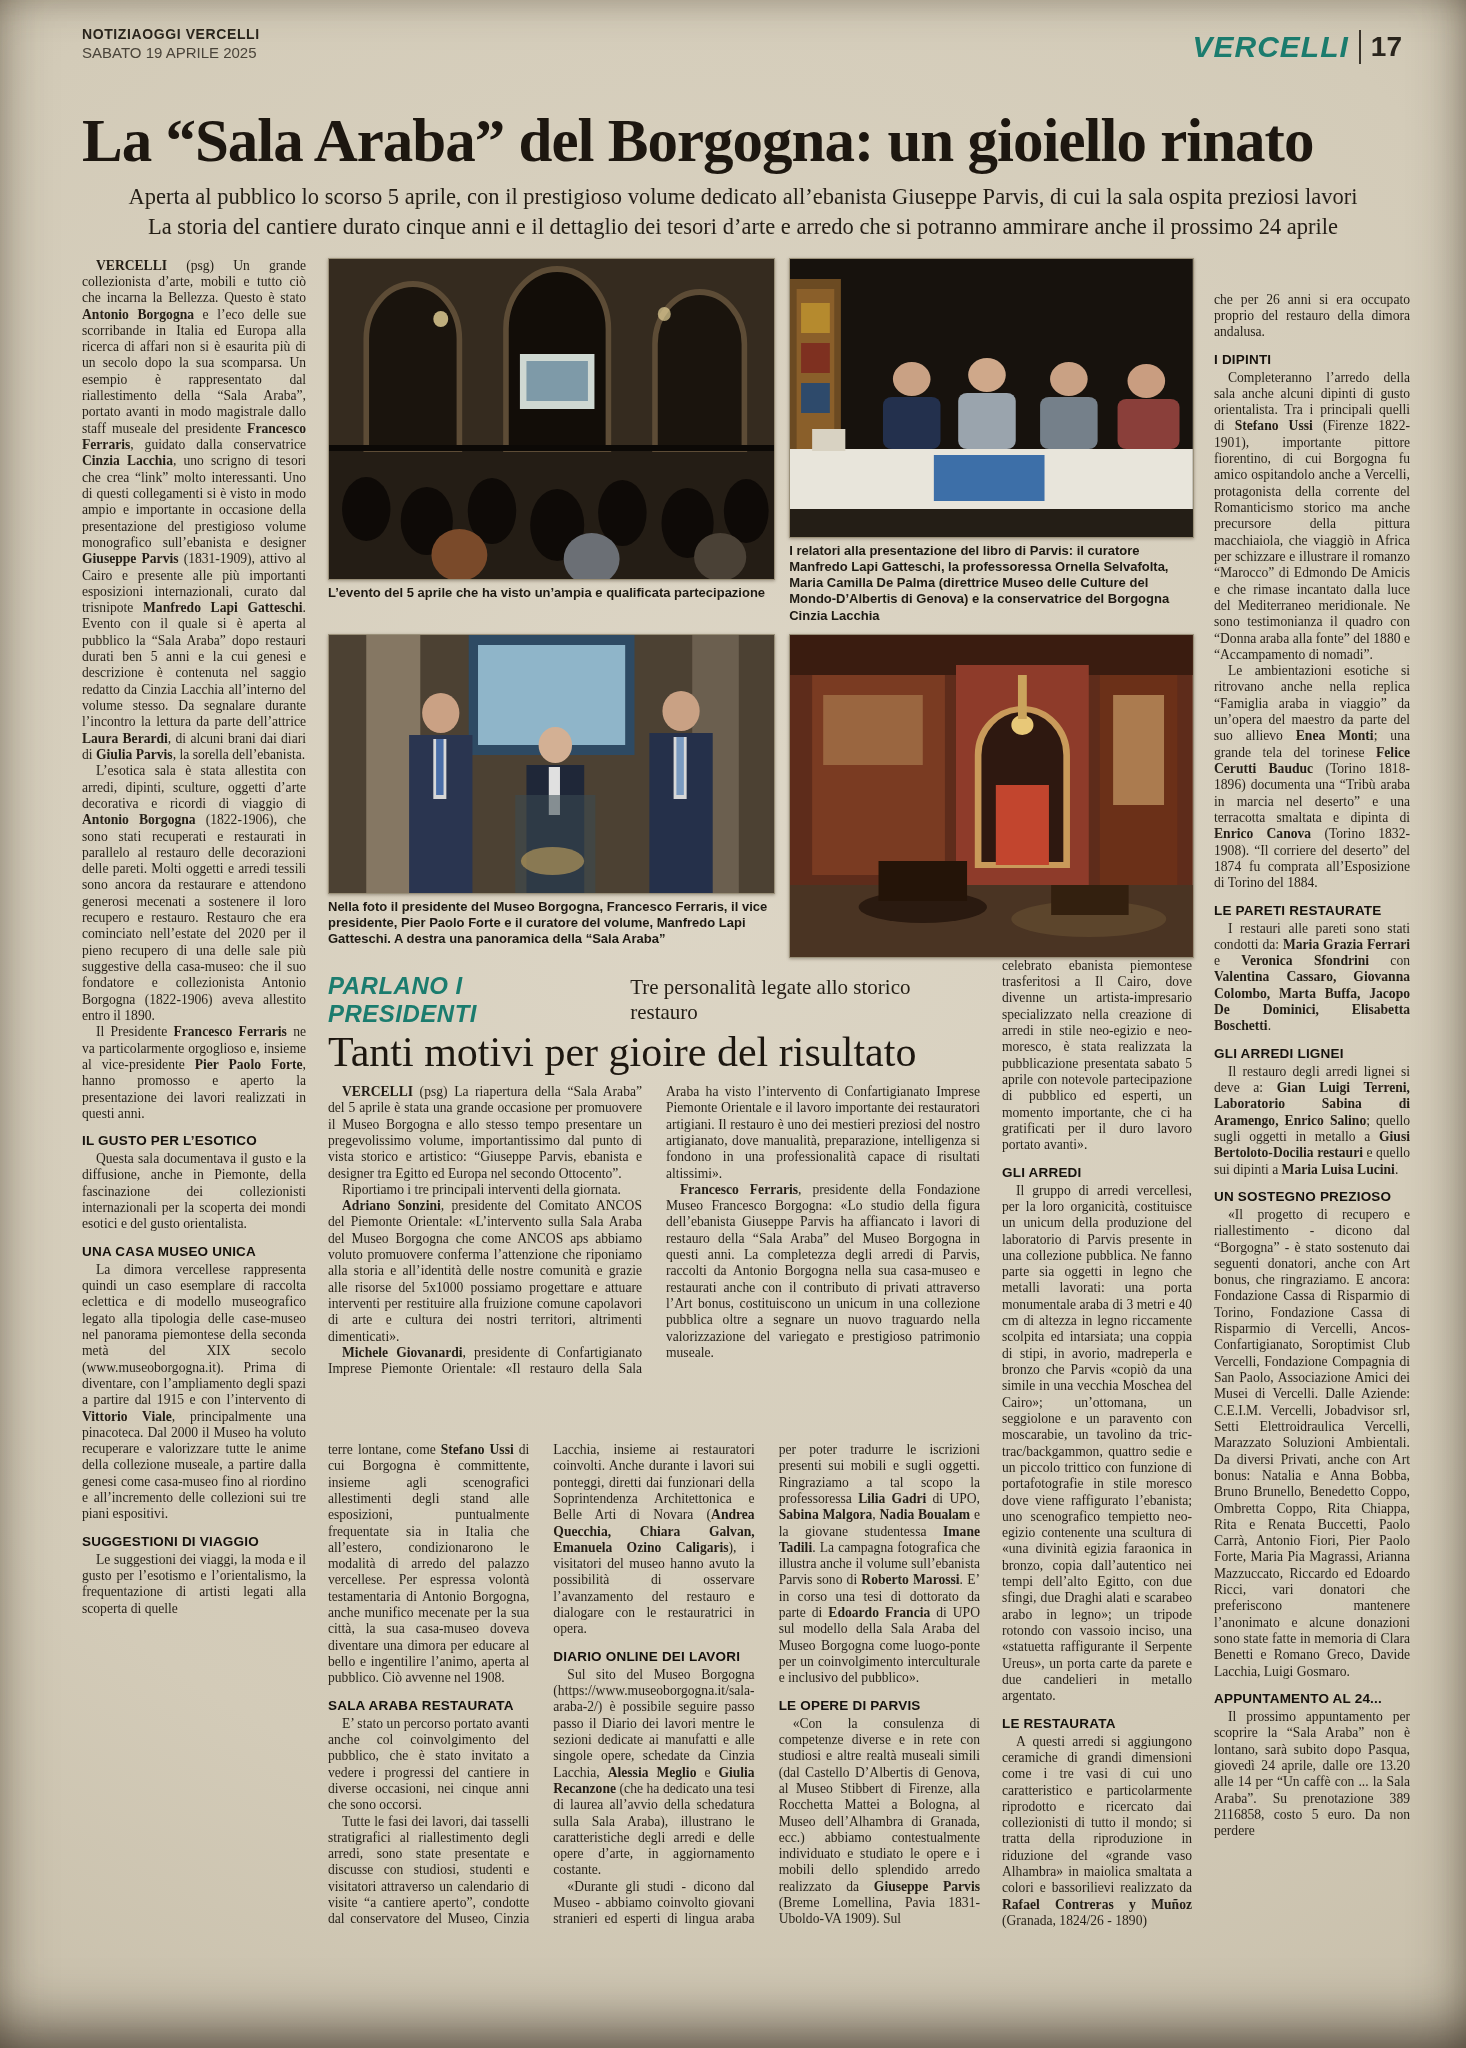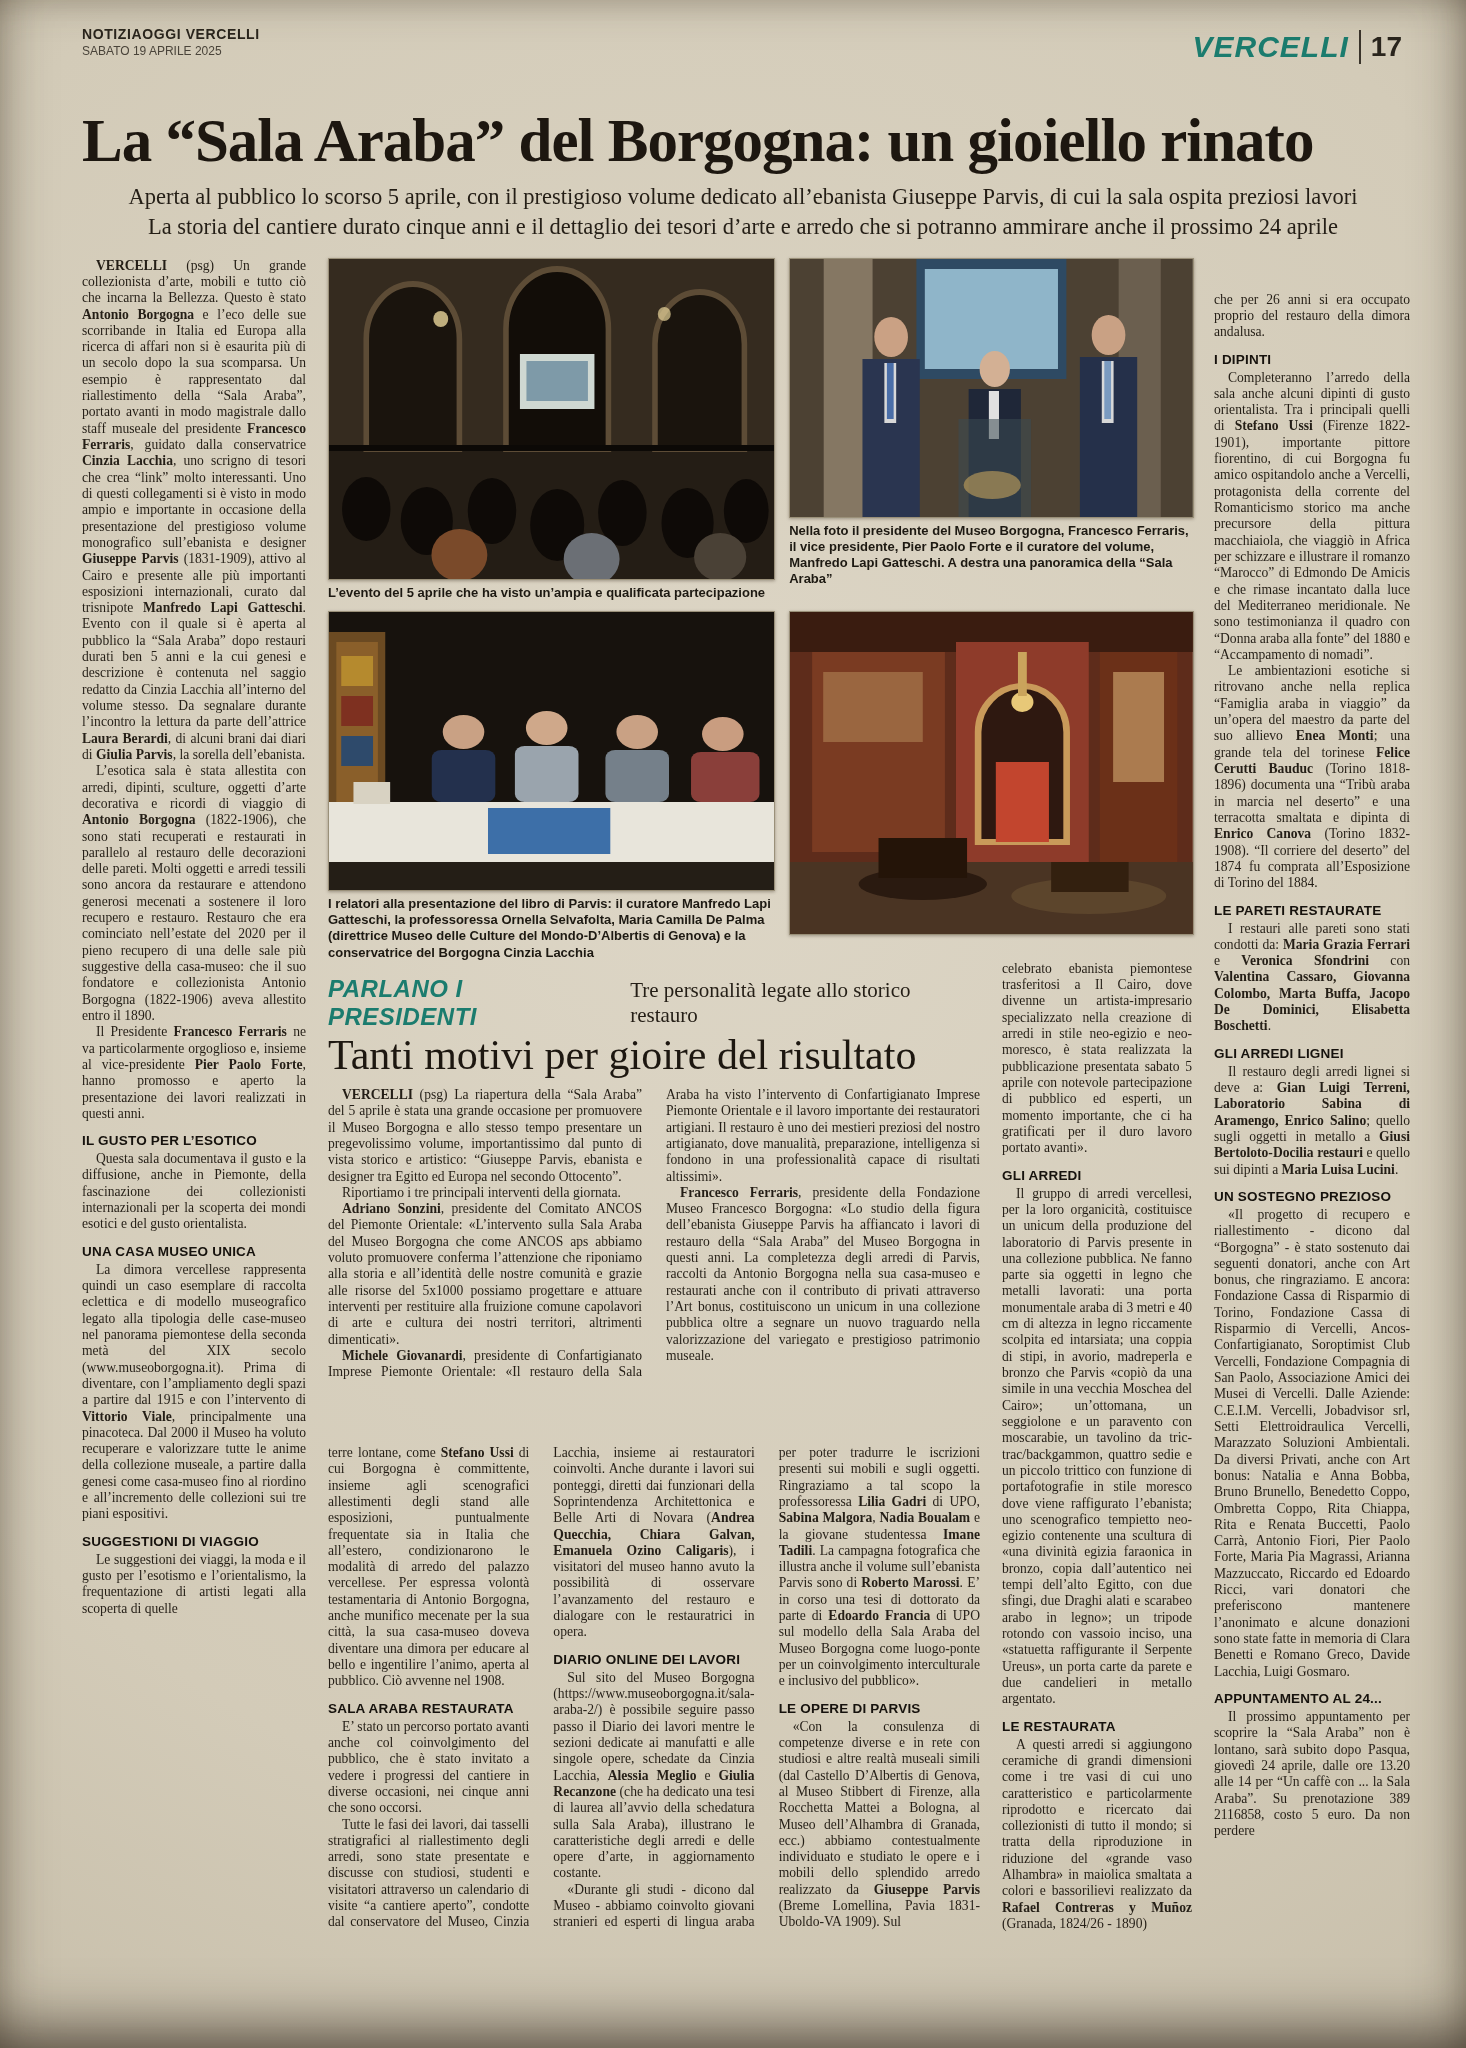--- a/index.html
+++ b/index.html
@@ -14,21 +14,21 @@
     content:"";position:absolute;inset:0;pointer-events:none;
     box-shadow:inset 0 -46px 60px -28px rgba(35,25,15,.65),
                inset 0 30px 50px -40px rgba(60,48,30,.5),
                inset -40px 0 60px -45px rgba(60,48,30,.45),
                inset 40px 0 60px -45px rgba(60,48,30,.35);
   }
   
   .masthead{position:relative;padding:26px 64px 0 82px;height:62px;}
   .brand{font-family:"Liberation Sans","DejaVu Sans",sans-serif;font-weight:bold;
          font-size:14px;letter-spacing:.6px;color:#2a251d;}
-  .edition-date{font-family:"Liberation Sans",sans-serif;font-size:12px;color:#4a443a;margin-top:2px;}
+  .edition-date{font-family:"Liberation Sans",sans-serif;font-size:15px;color:#4a443a;margin-top:2px;}
   .section-flag{position:absolute;right:64px;top:30px;display:flex;align-items:center;gap:10px;}
   .section-name{font-family:"Liberation Sans",sans-serif;font-weight:bold;font-style:italic;
                 font-size:30px;letter-spacing:1px;color:#1b7c6e;}
   .flag-sep{width:2px;height:34px;background:#3a342b;}
   .page-number{font-family:"Liberation Sans",sans-serif;font-weight:bold;font-size:28px;color:#2a251d;}
   .head-rule{margin:8px 64px 0 82px;height:4px;
              background:linear-gradient(90deg,#3f382c 0%,#6b6350 30%,#3a3model42c 55%,#2f2a21 100%);
              border-radius:2px;}
   
   .headline{padding:10px 64px 0 82px;font-weight:bold;font-size:61px;line-height:1.02;
@@ -128,20 +128,43 @@
               <ellipse cx="448" cy="252" rx="24" ry="32"></ellipse>
             </g>
             <ellipse cx="140" cy="296" rx="30" ry="26" fill="#7a4a2a"></ellipse>
             <ellipse cx="282" cy="300" rx="30" ry="26" fill="#6b6f75"></ellipse>
             <ellipse cx="420" cy="298" rx="28" ry="24" fill="#4a4136"></ellipse>
             <rect y="186" width="478" height="6" fill="#0c0906"></rect>
           </svg>
           <div class="caption">L’evento del 5 aprile che ha visto un’ampia e qualificata partecipazione</div>
         </div>
         <div class="photo-cell">
+          <svg class="photo" viewBox="0 0 364 278" height="278" preserveAspectRatio="none">
+            <rect width="364" height="278" fill="#17120d"></rect>
+            <rect x="0" y="20" width="46" height="180" fill="#6b4a22"></rect>
+            <rect x="6" y="30" width="34" height="160" fill="#8a5f2a"></rect>
+            <rect x="10" y="44" width="26" height="30" fill="#b58a2e"></rect>
+            <rect x="10" y="84" width="26" height="30" fill="#7e3020"></rect>
+            <rect x="10" y="124" width="26" height="30" fill="#2e4a6b"></rect>
+            <circle cx="110" cy="120" r="17" fill="#c9a184"></circle>
+            <rect x="84" y="138" width="52" height="52" rx="8" fill="#23304d"></rect>
+            <circle cx="178" cy="116" r="17" fill="#cfa88a"></circle>
+            <rect x="152" y="134" width="52" height="56" rx="8" fill="#9aa4ad"></rect>
+            <circle cx="252" cy="120" r="17" fill="#c9a184"></circle>
+            <rect x="226" y="138" width="52" height="52" rx="8" fill="#75808a"></rect>
+            <circle cx="322" cy="122" r="17" fill="#c99d80"></circle>
+            <rect x="296" y="140" width="56" height="50" rx="8" fill="#8a3f3a"></rect>
+            <rect x="0" y="190" width="364" height="60" fill="#e8e5db"></rect>
+            <rect x="130" y="196" width="100" height="46" fill="#3d6fa8"></rect>
+            <rect x="20" y="170" width="30" height="22" fill="#d8d2c2"></rect>
+            <rect x="0" y="250" width="364" height="28" fill="#241e16"></rect>
+          </svg>
+          <div class="caption">I relatori alla presentazione del libro di Parvis: il curatore Manfredo Lapi Gatteschi, la professoressa Ornella Selvafolta, Maria Camilla De Palma (direttrice Museo delle Culture del Mondo-D’Albertis di Genova) e la conservatrice del Borgogna Cinzia Lacchia</div>
+        </div>
+        <div class="photo-cell">
           <svg class="photo" viewBox="0 0 478 258" height="258" preserveAspectRatio="none">
             <rect width="478" height="258" fill="#4c4133"></rect>
             <rect x="40" y="0" width="58" height="258" fill="#857763"></rect>
             <rect x="150" y="0" width="178" height="120" fill="#2e4a63"></rect>
             <rect x="160" y="10" width="158" height="100" fill="#8fb5c9"></rect>
             <rect x="390" y="0" width="50" height="258" fill="#6b5f4f"></rect>
             <circle cx="120" cy="78" r="20" fill="#caa184"></circle>
             <path d="M86 100 h68 v158 h-68 z" fill="#2a3550"></path>
             <rect x="112" y="104" width="14" height="60" fill="#d8d8d8"></rect>
             <rect x="115" y="104" width="8" height="56" fill="#4a6ea8"></rect>
@@ -151,43 +174,20 @@
             <rect x="200" y="160" width="86" height="98" fill="#3a4a52" opacity=".55"></rect>
             <circle cx="378" cy="76" r="20" fill="#c9a184"></circle>
             <path d="M344 98 h68 v160 h-68 z" fill="#25304a"></path>
             <rect x="370" y="102" width="14" height="62" fill="#d8d8d8"></rect>
             <rect x="373" y="102" width="8" height="58" fill="#7a9ac0"></rect>
             <ellipse cx="240" cy="226" rx="34" ry="14" fill="#c7a35c" opacity=".6"></ellipse>
           </svg>
           <div class="caption">Nella foto il presidente del Museo Borgogna, Francesco Ferraris, il vice presidente, Pier Paolo Forte e il curatore del volume, Manfredo Lapi Gatteschi. A destra una panoramica della “Sala Araba”</div>
         </div>
         <div class="photo-cell">
-          <svg class="photo" viewBox="0 0 364 278" height="278" preserveAspectRatio="none">
-            <rect width="364" height="278" fill="#17120d"></rect>
-            <rect x="0" y="20" width="46" height="180" fill="#6b4a22"></rect>
-            <rect x="6" y="30" width="34" height="160" fill="#8a5f2a"></rect>
-            <rect x="10" y="44" width="26" height="30" fill="#b58a2e"></rect>
-            <rect x="10" y="84" width="26" height="30" fill="#7e3020"></rect>
-            <rect x="10" y="124" width="26" height="30" fill="#2e4a6b"></rect>
-            <circle cx="110" cy="120" r="17" fill="#c9a184"></circle>
-            <rect x="84" y="138" width="52" height="52" rx="8" fill="#23304d"></rect>
-            <circle cx="178" cy="116" r="17" fill="#cfa88a"></circle>
-            <rect x="152" y="134" width="52" height="56" rx="8" fill="#9aa4ad"></rect>
-            <circle cx="252" cy="120" r="17" fill="#c9a184"></circle>
-            <rect x="226" y="138" width="52" height="52" rx="8" fill="#75808a"></rect>
-            <circle cx="322" cy="122" r="17" fill="#c99d80"></circle>
-            <rect x="296" y="140" width="56" height="50" rx="8" fill="#8a3f3a"></rect>
-            <rect x="0" y="190" width="364" height="60" fill="#e8e5db"></rect>
-            <rect x="130" y="196" width="100" height="46" fill="#3d6fa8"></rect>
-            <rect x="20" y="170" width="30" height="22" fill="#d8d2c2"></rect>
-            <rect x="0" y="250" width="364" height="28" fill="#241e16"></rect>
-          </svg>
-          <div class="caption">I relatori alla presentazione del libro di Parvis: il curatore Manfredo Lapi Gatteschi, la professoressa Ornella Selvafolta, Maria Camilla De Palma (direttrice Museo delle Culture del Mondo-D’Albertis di Genova) e la conservatrice del Borgogna Cinzia Lacchia</div>
-        </div>
-        <div class="photo-cell">
           <svg class="photo" viewBox="0 0 364 322" height="322" preserveAspectRatio="none">
             <rect width="364" height="322" fill="#5e2c1b"></rect>
             <rect x="0" y="0" width="364" height="40" fill="#3a1c10"></rect>
             <rect x="20" y="40" width="120" height="200" fill="#7a3b22"></rect>
             <rect x="150" y="30" width="120" height="230" fill="#8e3b2a"></rect>
             <path d="M170 230 V120 a40 46 0 0 1 80 0 V230 Z" fill="#2e1810" stroke="#c99a5a" stroke-width="6"></path>
             <rect x="186" y="150" width="48" height="80" fill="#c2452e"></rect>
             <rect x="280" y="40" width="70" height="210" fill="#6b3018"></rect>
             <rect x="292" y="60" width="46" height="110" fill="#e0b97e" opacity=".55"></rect>
             <circle cx="210" cy="90" r="10" fill="#e8c878"></circle>

